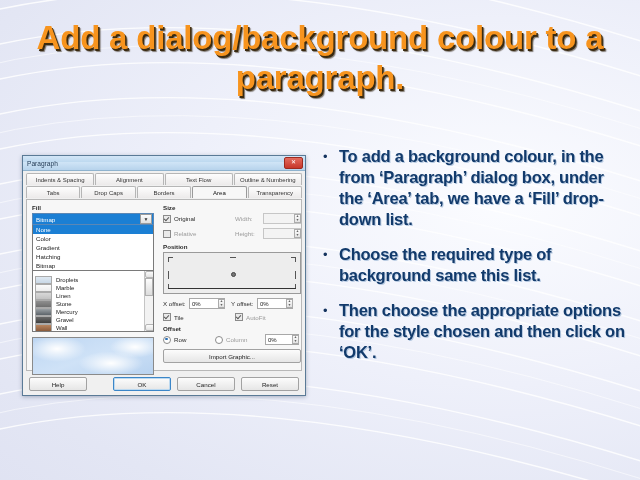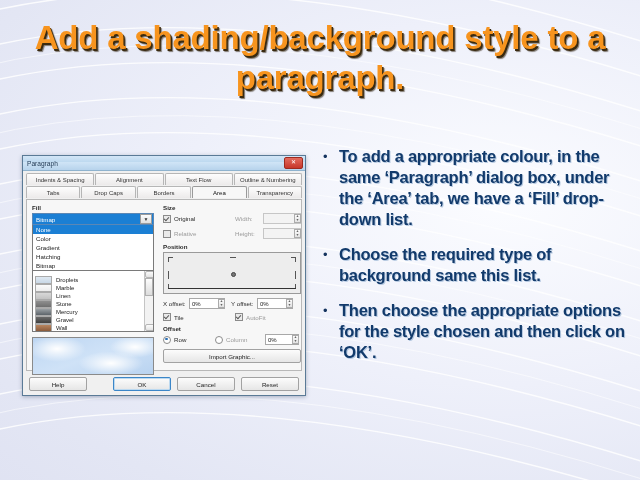--- a/index.html
+++ b/index.html
@@ -223,26 +223,26 @@
       <path d="M-60,78 Q230,-12 700,148"></path>
       <path d="M-60,148 Q230,58 700,218"></path>
       <path d="M-60,218 Q230,128 700,288"></path>
       <path d="M-60,288 Q230,198 700,358"></path>
       <path d="M-60,358 Q230,268 700,428"></path>
       <path d="M-60,428 Q230,338 700,498"></path>
     </g>
   </svg>
 </div>
 
-<div id="title">Add a shading/background style to a paragraph.</div>
+<div id="title">Add a dialog/background colour to a paragraph.</div>
 
 <div id="bullets">
   <div class="bullet-row">
     <div class="bullet-dot">•</div>
-    <div class="bullet-text">To add a appropriate colour, in the same ‘Paragraph’ dialog box, under the ‘Area’ tab, we have a ‘Fill’ drop-down list.</div>
+    <div class="bullet-text">To add a background colour, in the from ‘Paragraph’ dialog box, under the ‘Area’ tab, we have a ‘Fill’ drop-down list.</div>
   </div>
   <div class="bullet-row">
     <div class="bullet-dot">•</div>
     <div class="bullet-text">Choose the required type of background same this list.</div>
   </div>
   <div class="bullet-row">
     <div class="bullet-dot">•</div>
     <div class="bullet-text">Then choose the appropriate options for the style chosen and then click on ‘OK’.</div>
   </div>
 </div>

